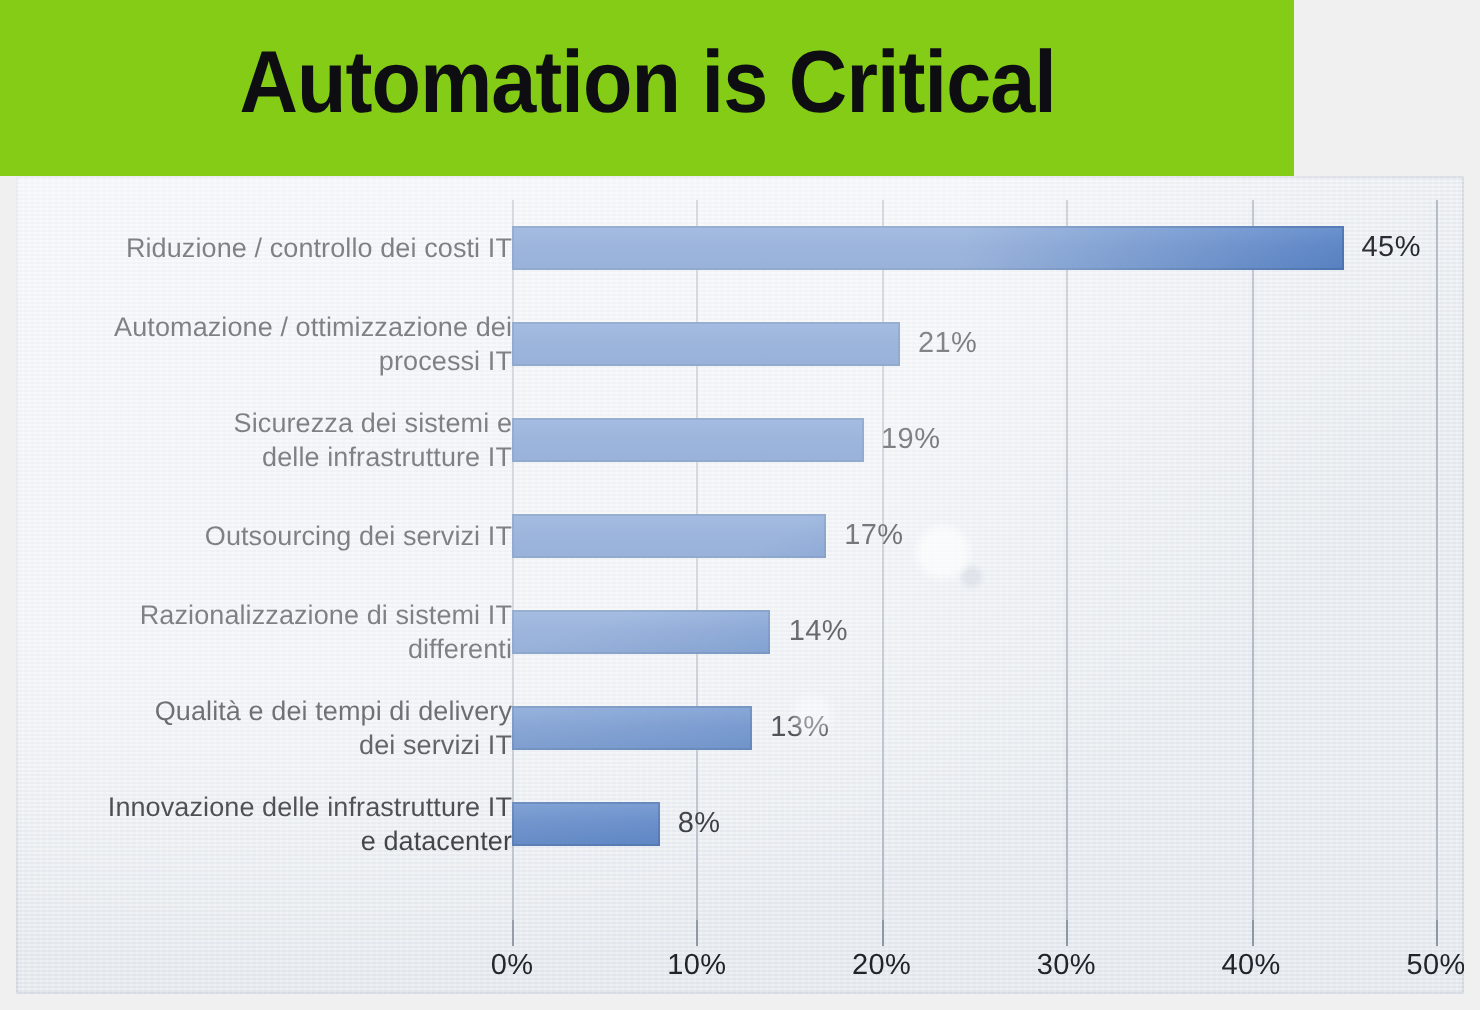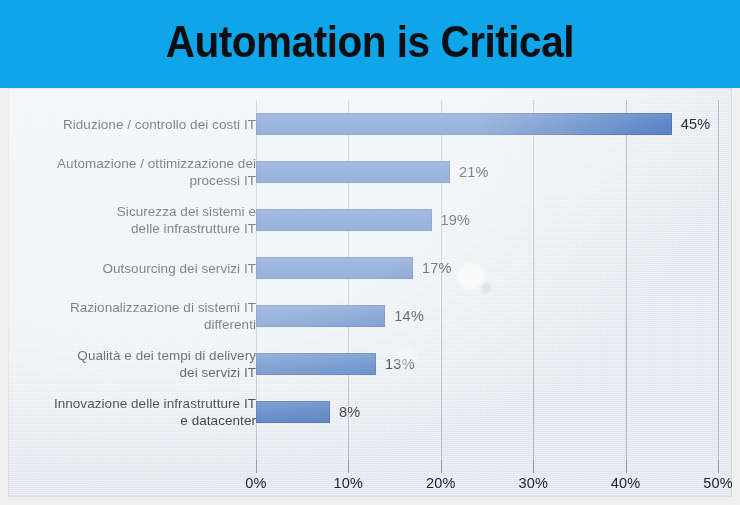--- a/index.html
+++ b/index.html
@@ -13,23 +13,23 @@
     font-family: "Liberation Sans", sans-serif;
     overflow: hidden;
     position: relative;
   }
 
   
   #title-band {
     position: absolute;
     left: 0;
     top: 0;
-    width: 740px;
+    width: 647px;
     height: 88px;
-    background: #0ea5e9;
+    background: #84cc16;
     display: flex;
     align-items: center;
     justify-content: center;
   }
   #slide-title {
     font-family: "Liberation Sans", sans-serif;
     font-size: 44px;
     font-weight: bold;
     color: #0d0d12;
     letter-spacing: -0.5px;

